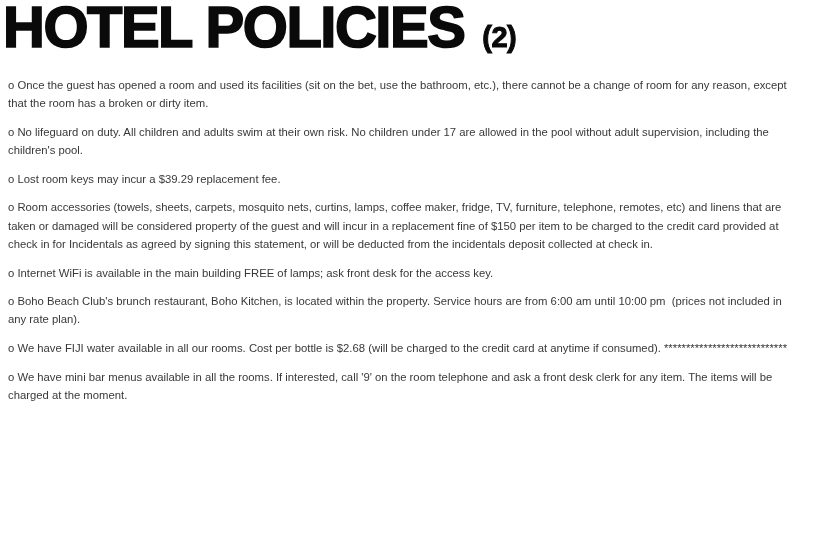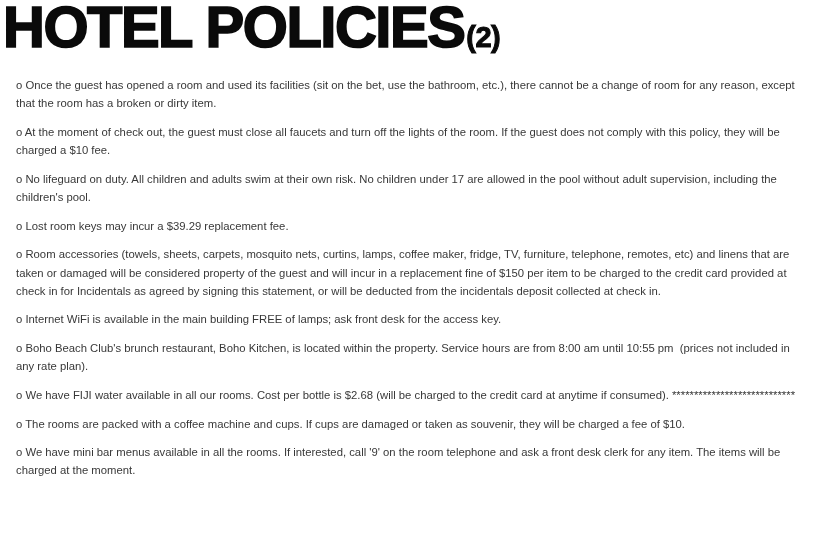--- a/index.html
+++ b/index.html
@@ -12,40 +12,40 @@
   .page {
     width: 820px;
     height: 560px;
     background: #ffffff;
   }
   .title {
     margin: 0;
     padding: 2px 0 0 3px;
     display: flex;
     align-items: baseline;
-    gap: 2px;
+    gap: 18px;
     font-family: "Liberation Sans", sans-serif;
     font-weight: 700;
     color: #0a0a0a;
   }
   .title-main {
     font-size: 58px;
     line-height: 50px;
     letter-spacing: -1.5px;
     -webkit-text-stroke: 1.7px #0a0a0a;
     white-space: nowrap;
   }
   .title-suffix {
     font-size: 29px;
     letter-spacing: -0.5px;
     -webkit-text-stroke: 1px #0a0a0a;
   }
   .policies {
     margin-top: 22px;
-    padding-left: 16px;
+    padding-left: 8px;
     width: 782px;
     font-family: "Liberation Sans", sans-serif;
     font-size: 11.3px;
     line-height: 18.3px;
     color: #383838;
   }
   .policy {
     margin: 0 0 10.3px 0;
     white-space: pre-wrap;
   }
@@ -53,23 +53,21 @@
 </head>
 <body>
 
 <div class="page">
   <h1 class="title">
     <span class="title-main">HOTEL POLICIES</span>
     <span class="title-suffix">(2)</span>
   </h1>
   <section class="policies">
       <p class="policy">o Once the guest has opened a room and used its facilities (sit on the bet, use the bathroom, etc.), there cannot be a change of room for any reason, except that the room has a broken or dirty item.</p>
-      <p class="policy">o At the moment of check out, the guest must close all faucets and turn off the lights of the room. If the guest does not comply with this policy, they will be charged a $10 fee.</p>
       <p class="policy">o No lifeguard on duty. All children and adults swim at their own risk. No children under 17 are allowed in the pool without adult supervision, including the children's pool.</p>
       <p class="policy">o Lost room keys may incur a $39.29 replacement fee.</p>
       <p class="policy">o Room accessories (towels, sheets, carpets, mosquito nets, curtins, lamps, coffee maker, fridge, TV, furniture, telephone, remotes, etc) and linens that are taken or damaged will be considered property of the guest and will incur in a replacement fine of $150 per item to be charged to the credit card provided at check in for Incidentals as agreed by signing this statement, or will be deducted from the incidentals deposit collected at check in.</p>
       <p class="policy">o Internet WiFi is available in the main building FREE of lamps; ask front desk for the access key.</p>
-      <p class="policy">o Boho Beach Club's brunch restaurant, Boho Kitchen, is located within the property. Service hours are from 8:00 am until 10:55 pm  (prices not included in any rate plan).</p>
+      <p class="policy">o Boho Beach Club's brunch restaurant, Boho Kitchen, is located within the property. Service hours are from 6:00 am until 10:00 pm  (prices not included in any rate plan).</p>
       <p class="policy">o We have FIJI water available in all our rooms. Cost per bottle is $2.68 (will be charged to the credit card at anytime if consumed). ****************************</p>
-      <p class="policy">o The rooms are packed with a coffee machine and cups. If cups are damaged or taken as souvenir, they will be charged a fee of $10.</p>
       <p class="policy">o We have mini bar menus available in all the rooms. If interested, call '9' on the room telephone and ask a front desk clerk for any item. The items will be charged at the moment.</p>
     </section>
 </div>
 
 </body></html>

